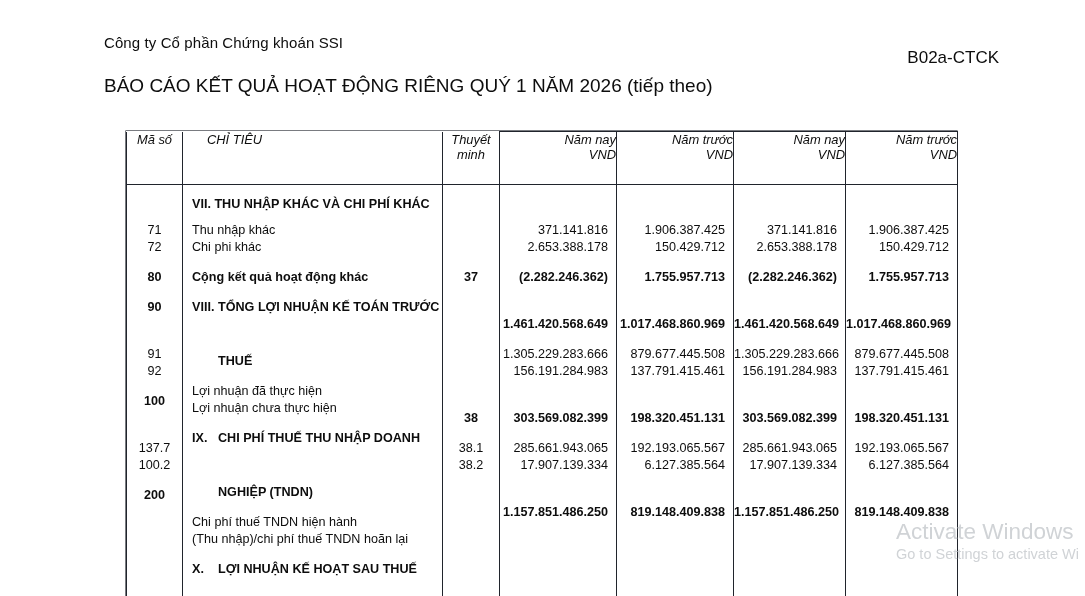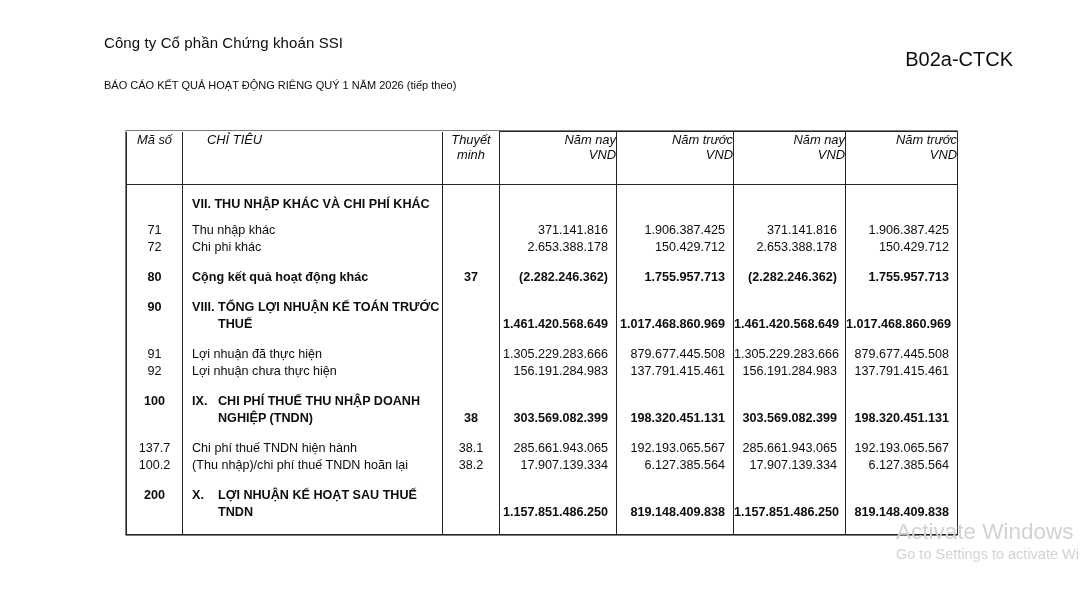--- a/index.html
+++ b/index.html
@@ -24,32 +24,32 @@
     top: 34px;
     width: 870px;
   }
   #company-name {
     font-size: 15px;
     letter-spacing: 0.1px;
     white-space: nowrap;
   }
   #form-code {
     position: absolute;
-    right: 72px;
+    right: 86px;
     top: 48px;
-    font-size: 20px;
+    font-size: 17px;
     white-space: nowrap;
   }
   #report-title-block {
     position: absolute;
     left: 104px;
     top: 76px;
   }
   #report-title {
-    font-size: 11px;
+    font-size: 19px;
     line-height: 19px;
     white-space: nowrap;
   }
   #report-period {
     font-size: 14.6px;
     line-height: 19px;
     white-space: nowrap;
   }
 
   
@@ -123,21 +123,21 @@
 
   .ln-code { text-align: center; padding: 0 4px; }
   .ln-item { padding-left: 9px; }
   .ln-note { text-align: center; }
   .ln-num { text-align: right; padding-right: 8px; }
 
   .roman {
     display: inline-block;
     width: 26px;
   }
-  .indent-cont { padding-left: 35px; }
+  .indent-cont { padding-left: 35px; margin-top: 37px; }
 
   
   #watermark {
     position: absolute;
     left: 896px;
     top: 518px;
     width: 200px;
     color: #d0d3d6;
     pointer-events: none;
     user-select: none;

